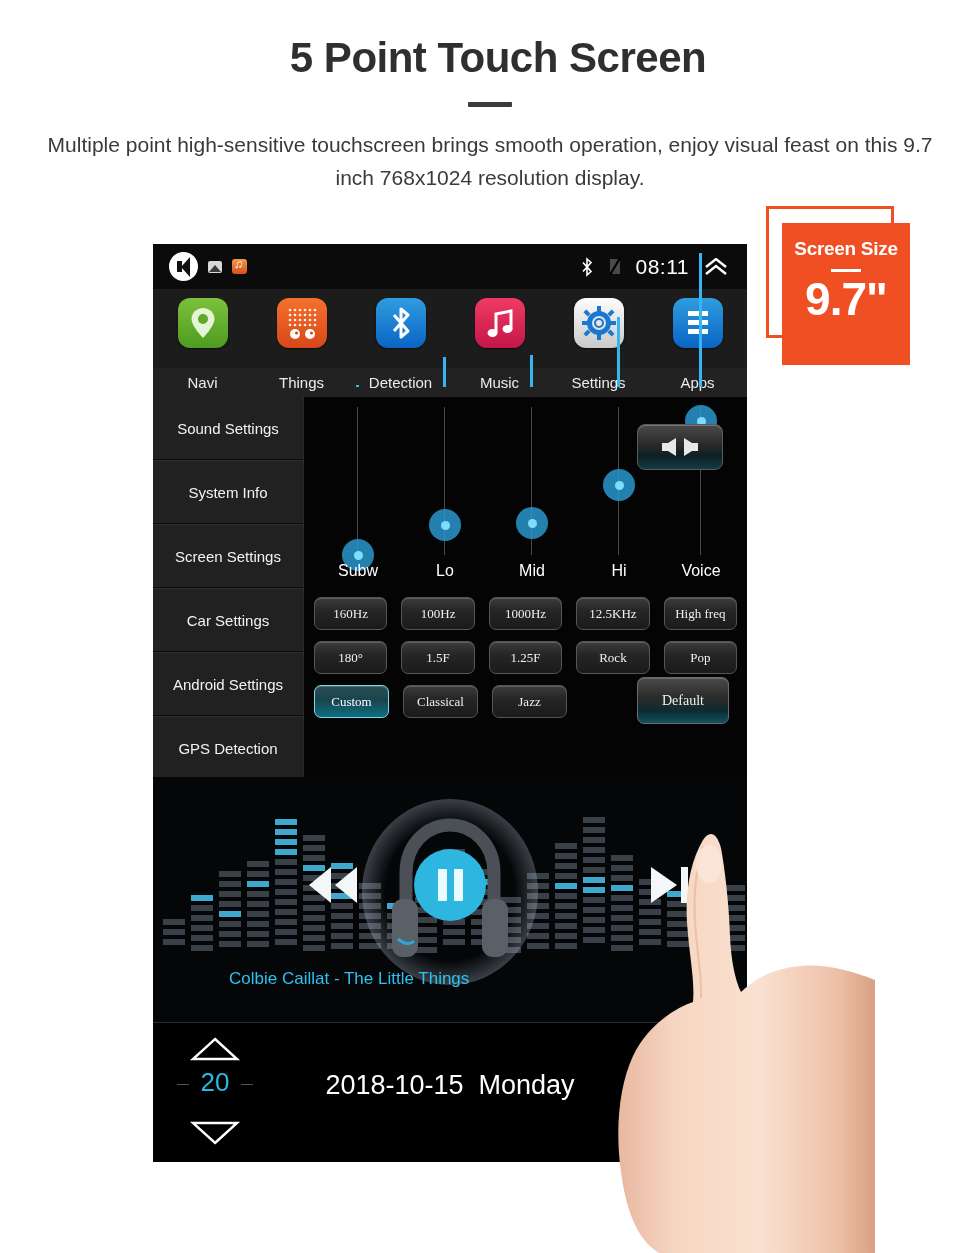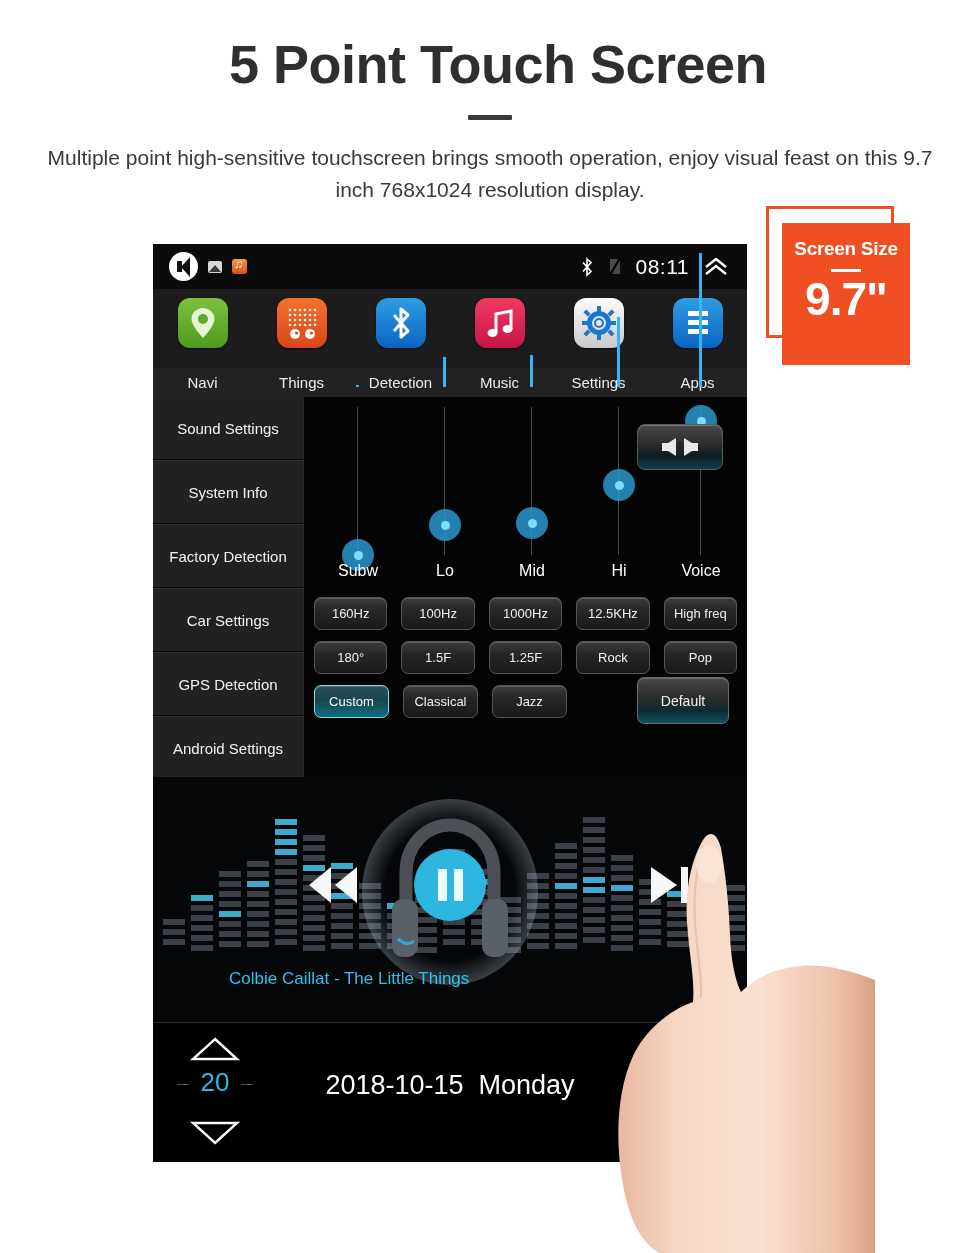--- a/index.html
+++ b/index.html
@@ -5,21 +5,21 @@
   html,body{margin:0;padding:0;}
   body{
     width:980px;height:1253px;background:#ffffff;
     font-family:"Liberation Sans", sans-serif;
     overflow:hidden;position:relative;
   }
 
   
   .hdr{width:980px;text-align:center;padding-top:36px;}
   .hdr-title{
-    font-size:54px;font-weight:bold;color:#2f2f2f;letter-spacing:-0.5px;
+    font-size:42px;font-weight:bold;color:#2f2f2f;letter-spacing:-0.5px;
     line-height:1.05;margin:0;padding-left:16px;
   }
   .hdr-rule{
     width:44px;height:5px;background:#3b3b3b;margin:22px auto 22px auto;border-radius:1px;
   }
   .hdr-sub{
     font-size:21px;color:#3a3a3a;line-height:1.55;margin:0 auto;width:920px;
     font-weight:400;
   }
 
@@ -128,21 +128,21 @@
     font-size:16px;color:#fff;
   }
 
   .balance-btn{
     position:absolute;right:24px;top:27px;width:84px;height:44px;border-radius:8px;
     background:linear-gradient(180deg,#4a4a4a 0%,#2a2a2a 45%,#0d1f24 70%,#123b45 100%);
     border:1px solid #5a5a5a;display:flex;align-items:center;justify-content:center;
     box-shadow:inset 0 1px 0 rgba(255,255,255,.25);
   }
 
-  .presets{position:absolute;left:10px;top:200px;right:10px;}
+  .presets{position:absolute;left:10px;top:200px;right:10px;font-family:Liberation Serif, serif;}
   .prow{display:flex;gap:14px;margin-bottom:11px;position:relative;}
   .pbtn{
     width:73px;height:31px;border-radius:7px;
     background:linear-gradient(180deg,#3c3c3c 0%,#262626 40%,#1a1a1a 100%);
     border:1px solid #555;color:#f0f0f0;font-size:13px;
     display:flex;align-items:center;justify-content:center;
     box-shadow:inset 0 1px 0 rgba(255,255,255,.18);
   }
   .pbtn.sel{
     background:linear-gradient(180deg,#2b4e55 0%,#19454e 45%,#0e6e82 100%);
@@ -349,24 +349,24 @@
       <div class="dl">Settings</div>
       <div class="dl">Apps</div>
     </div>
   </div>
 
   <div class="settings">
 
     <div class="sidebar">
       <div class="side-item">Sound Settings</div>
       <div class="side-item">System Info</div>
-      <div class="side-item">Factory Detection</div>
+      <div class="side-item">Screen Settings</div>
       <div class="side-item">Car Settings</div>
+      <div class="side-item">Android Settings</div>
       <div class="side-item">GPS Detection</div>
-      <div class="side-item">Android Settings</div>
     </div>
 
     <div class="eqpane">
 
       <div class="sliders">
 
         <div class="slider" style="left:14px;">
           <div class="s-track"></div>
           <div class="s-fill" style="height:2px;bottom:10px;"></div>
           <div class="s-thumb" style="top:142px;"></div>

